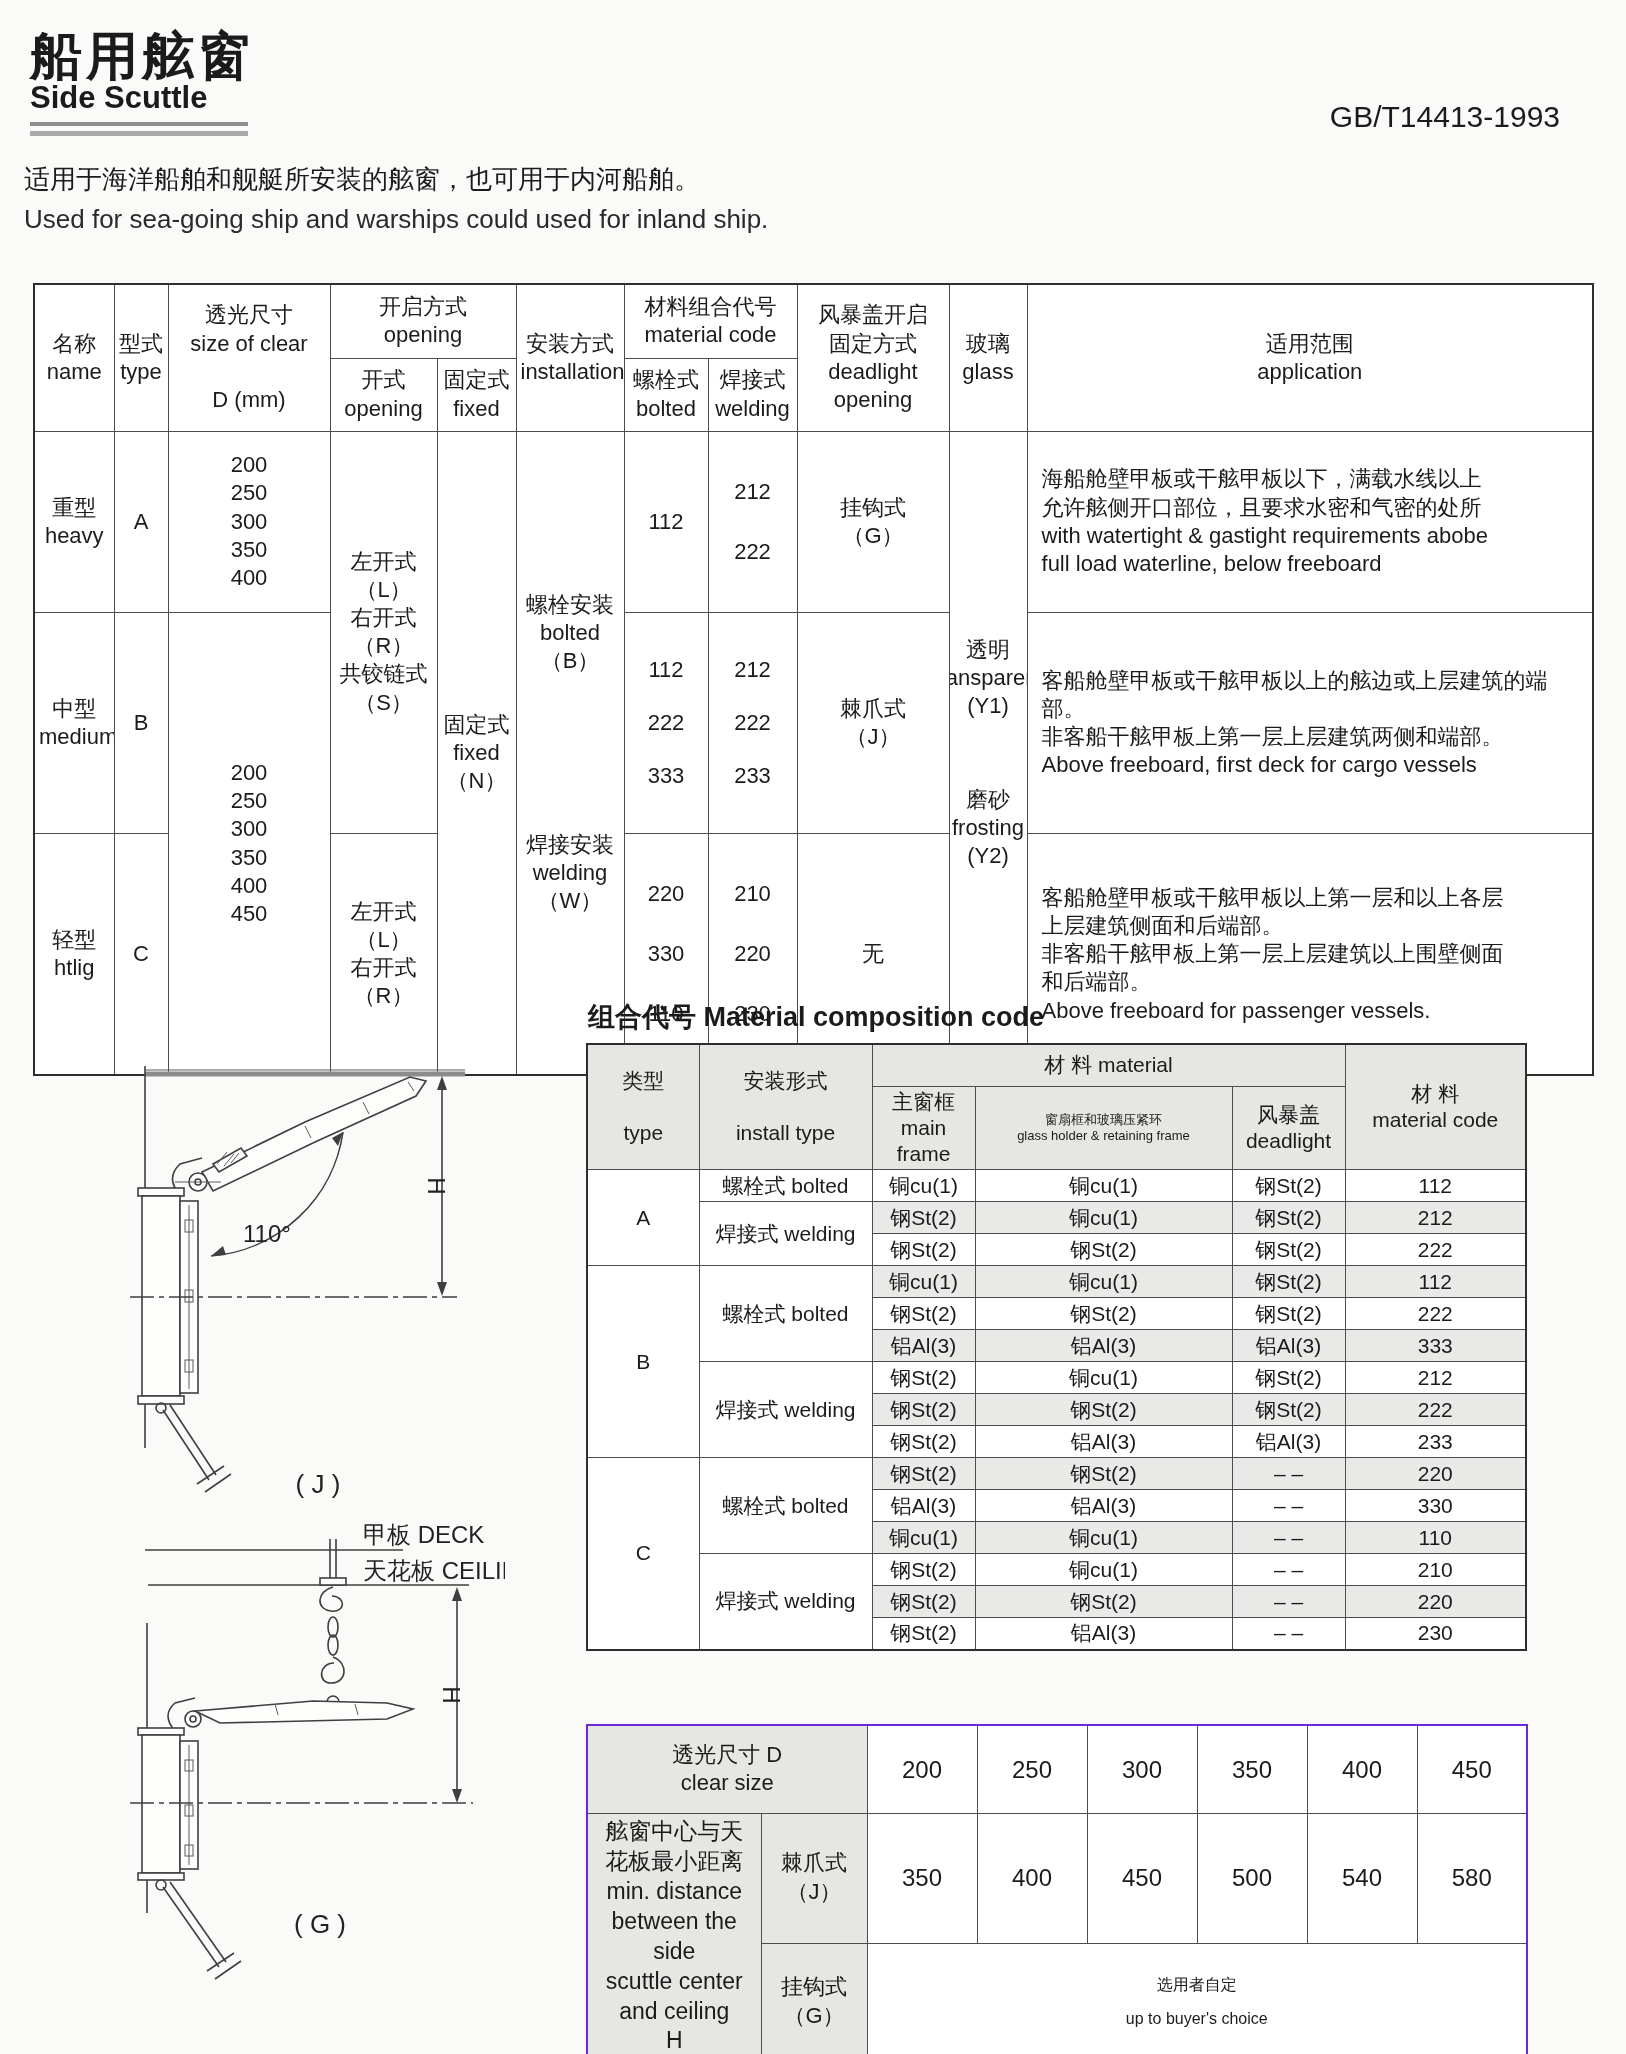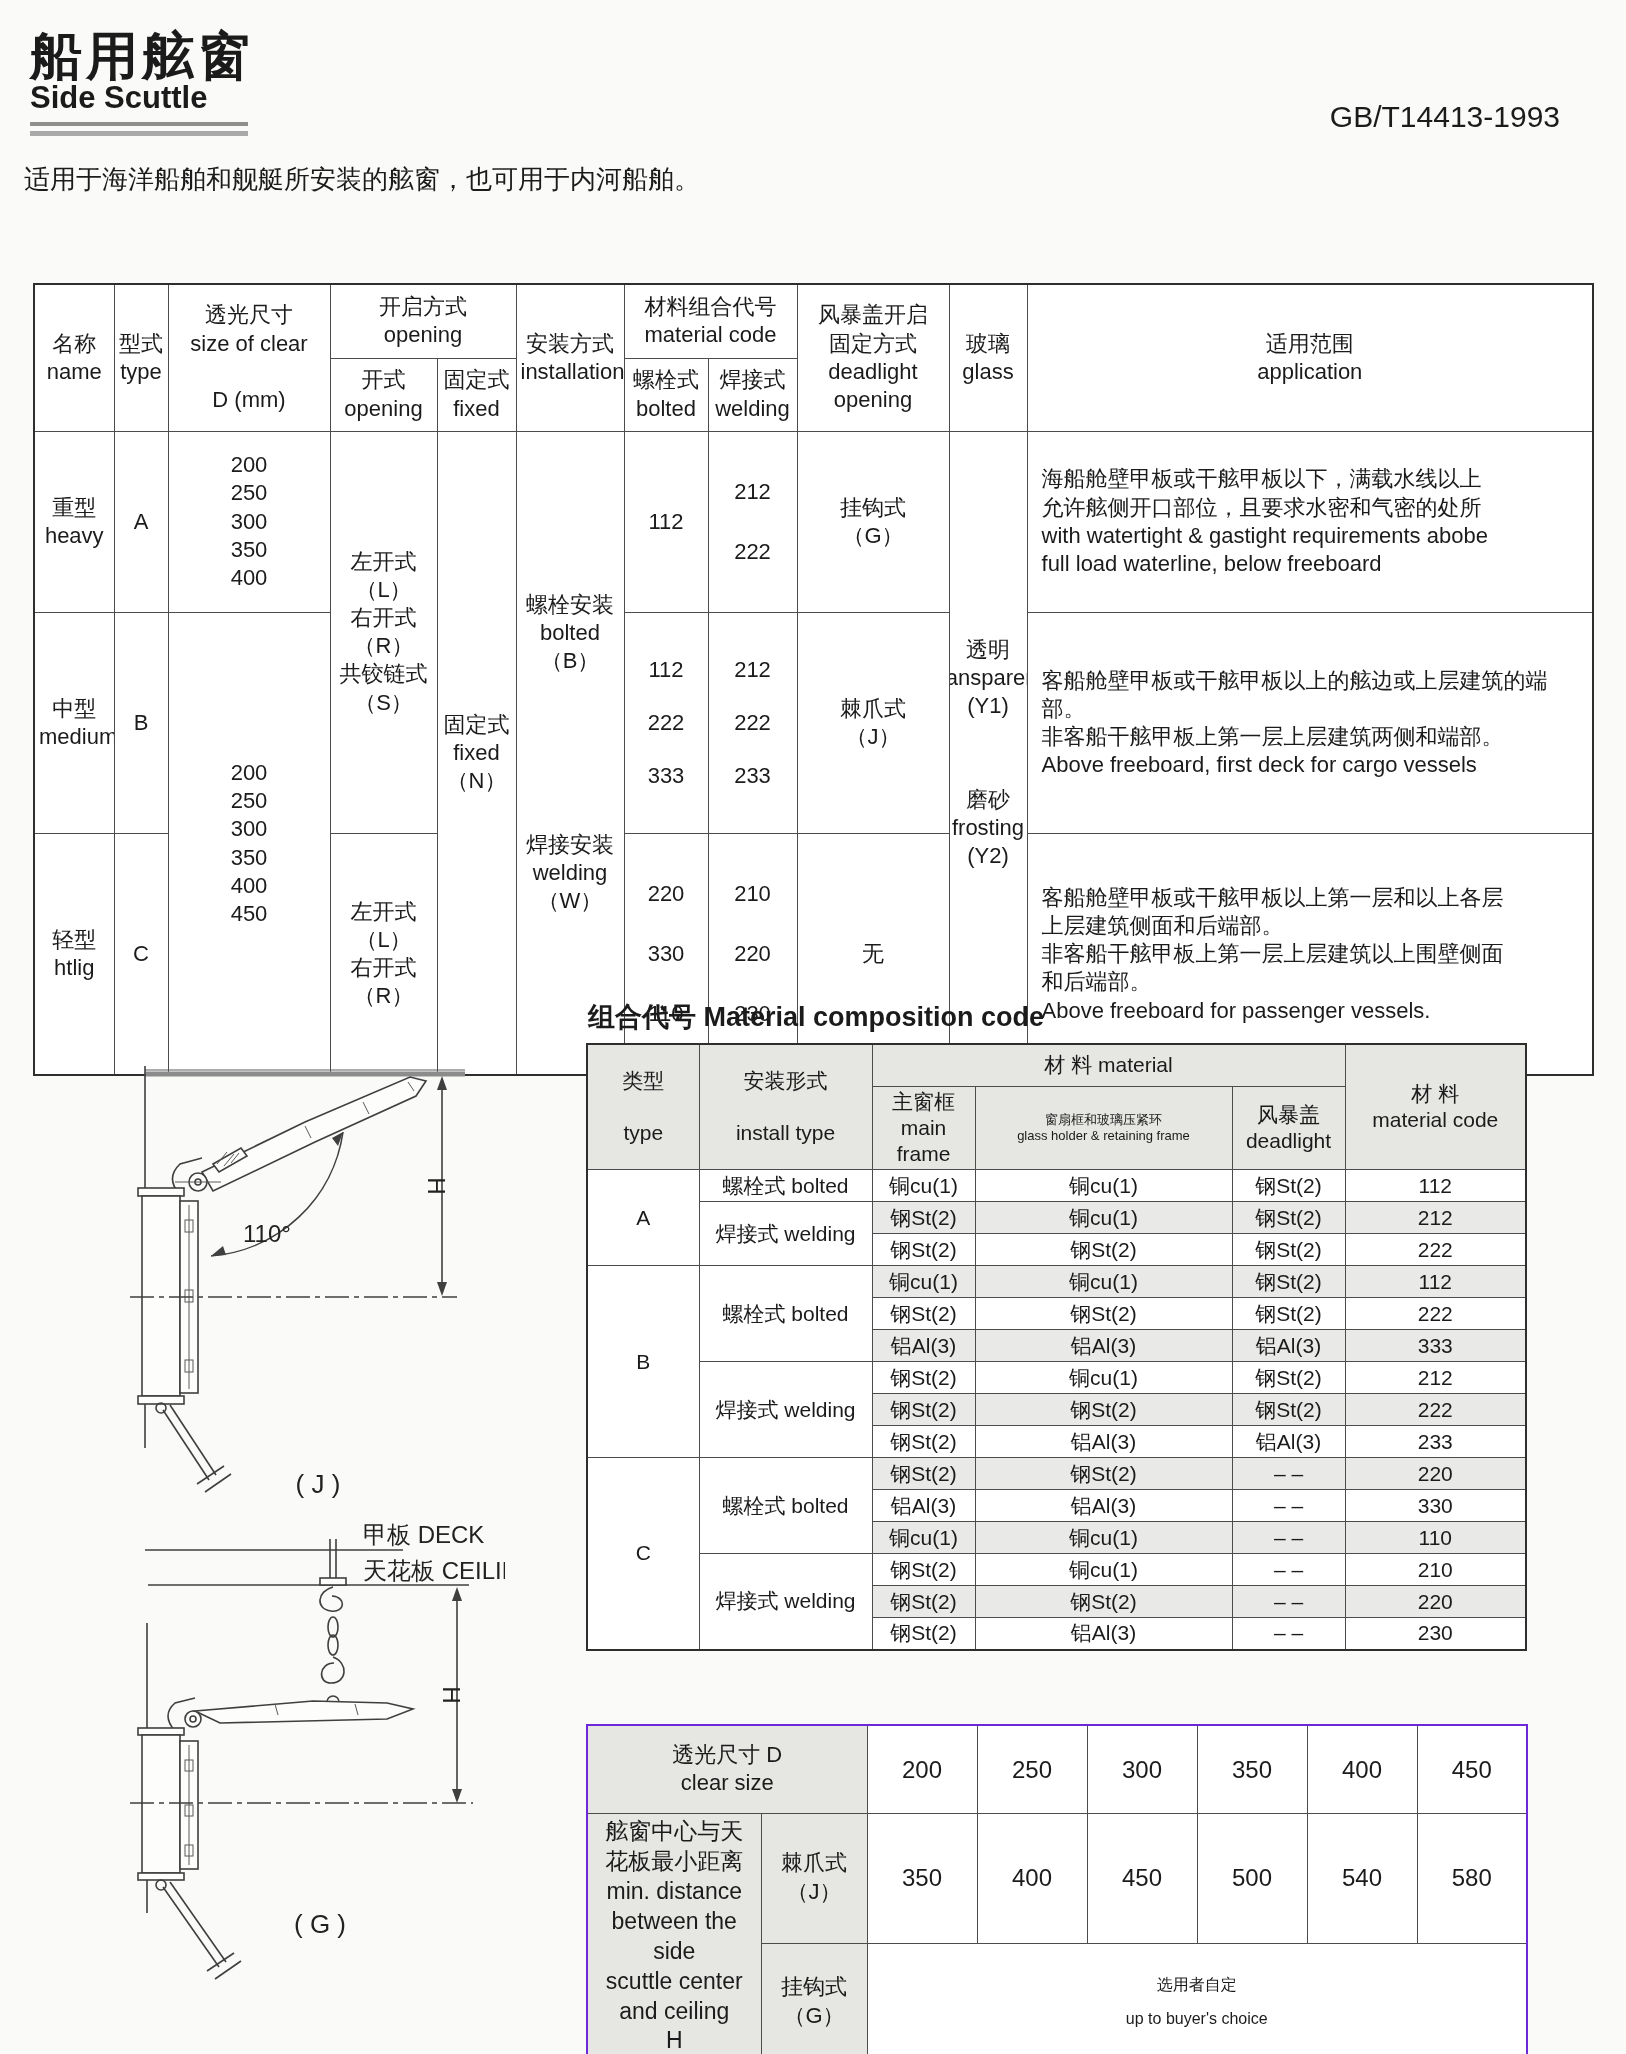--- a/index.html
+++ b/index.html
@@ -50,20 +50,21 @@
 <body>
 
 <div class="page">
 
   <div class="title-zh">船用舷窗</div>
   <div class="title-en">Side Scuttle</div>
   <div class="rule1"></div>
   <div class="rule2"></div>
   <div class="standard">GB/T14413-1993</div>
   <div class="intro-zh">适用于海洋船舶和舰艇所安装的舷窗，也可用于内河船舶。</div>
+  <div class="intro-en">Used for sea-going ship and warships could used for inland ship.</div>
 
   <table class="t1">
     <colgroup>
       <col style="width:80px">
         <col style="width:54px">
         <col style="width:162px">
       <col style="width:107px">
         <col style="width:79px">
         <col style="width:108px">
       <col style="width:84px">

